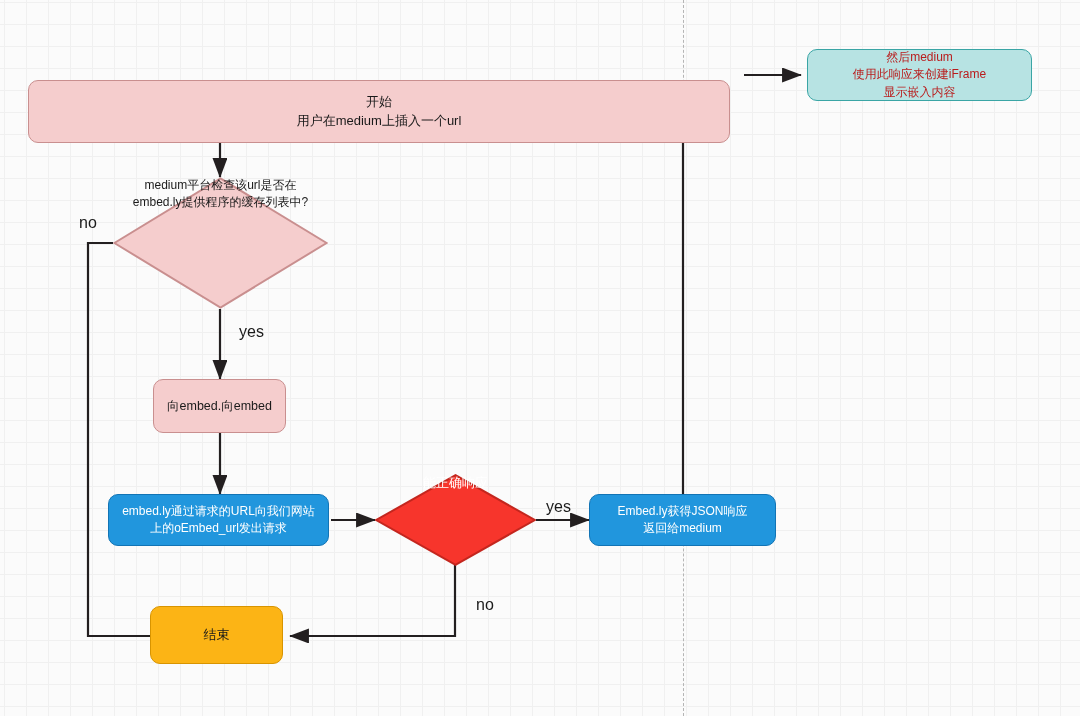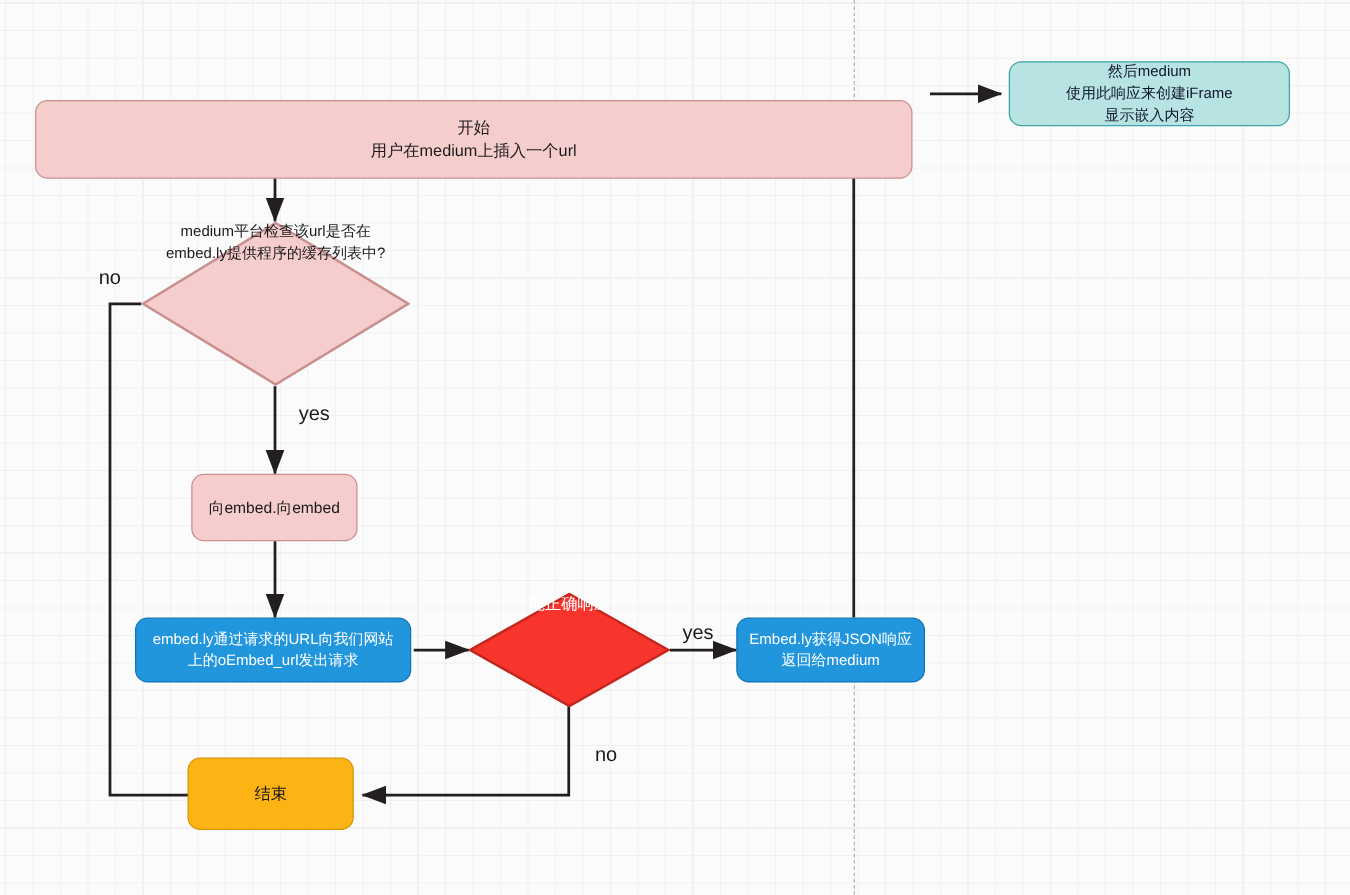--- a/index.html
+++ b/index.html
@@ -102,21 +102,21 @@
       <path d="M455,565 L455,636 L290,636"></path>
       <path d="M683,494 L683,113"></path>
     </g>
   </svg>
 
   <div class="node rounded" style="left:28px; top:41px; width:702px; height:63px; background:#f5cdcd; border:1.6px solid #c98f8f; color:#1a1a1a; font-size:13px;margin-top:39px;">
     <span class="node-text">开始
 用户在medium上插入一个url</span>
   </div>
 
-  <div class="node rounded" style="left:807px; top:49px; width:225px; height:52px; background:#b7e3e3; border:1.6px solid #3aa5a5; color:#0f172a; font-size:12px;">
+  <div class="node rounded" style="left:807px; top:49px; width:225px; height:52px; background:#b7e3e3; border:1.6px solid #3aa5a5; color:#b91c1c; font-size:12px;">
     <span class="node-text">然后medium
 使用此响应来创建iFrame
 显示嵌入内容</span>
   </div>
 
   <div class="diamond-wrap" style="left:113px; top:177px; width:215px; height:132px;">
     <svg class="diamond-shape" viewBox="0 0 215 132" preserveAspectRatio="none">
       <polygon points="107.5,1.4 213.6,66 107.5,130.6 1.4,66" fill="#f5cdcd" stroke="#c98f8f" stroke-width="2"></polygon>
     </svg>
     <span class="diamond-label" style="color:#1a1a1a; font-size:12px;">medium平台检查该url是否在
@@ -132,21 +132,21 @@
 上的oEmbed_url发出请求</span>
   </div>
 
   <div class="diamond-wrap" style="left:375px; top:474px; width:161px; height:92px;">
     <svg class="diamond-shape" viewBox="0 0 161 92" preserveAspectRatio="none">
       <polygon points="80.5,1.2 159.8,46 80.5,90.8 1.2,46" fill="#f7352c" stroke="#c4261e" stroke-width="2"></polygon>
     </svg>
     <span class="diamond-label" style="color:#ffffff; font-size:13px;">能正确响应</span>
   </div>
 
-  <div class="node rounded" style="left:589px; top:494px; width:151px; height:52px; background:#2196dd; border:1.6px solid #1274b5; color:#ffffff; font-size:12px;">
+  <div class="node rounded" style="left:589px; top:494px; width:187px; height:52px; background:#2196dd; border:1.6px solid #1274b5; color:#ffffff; font-size:12px;">
     <span class="node-text">Embed.ly获得JSON响应
 返回给medium</span>
   </div>
 
   <div class="node rounded" style="left:150px; top:606px; width:133px; height:58px; background:#fcb415; border:1.6px solid #d89400; color:#1a1a1a; font-size:13px;text-align:right;">
     <span class="node-text">结束</span>
   </div>
 
   <div class="edge-label" style="left:79px; top:214px;">no</div>
   <div class="edge-label" style="left:239px; top:323px;">yes</div>

